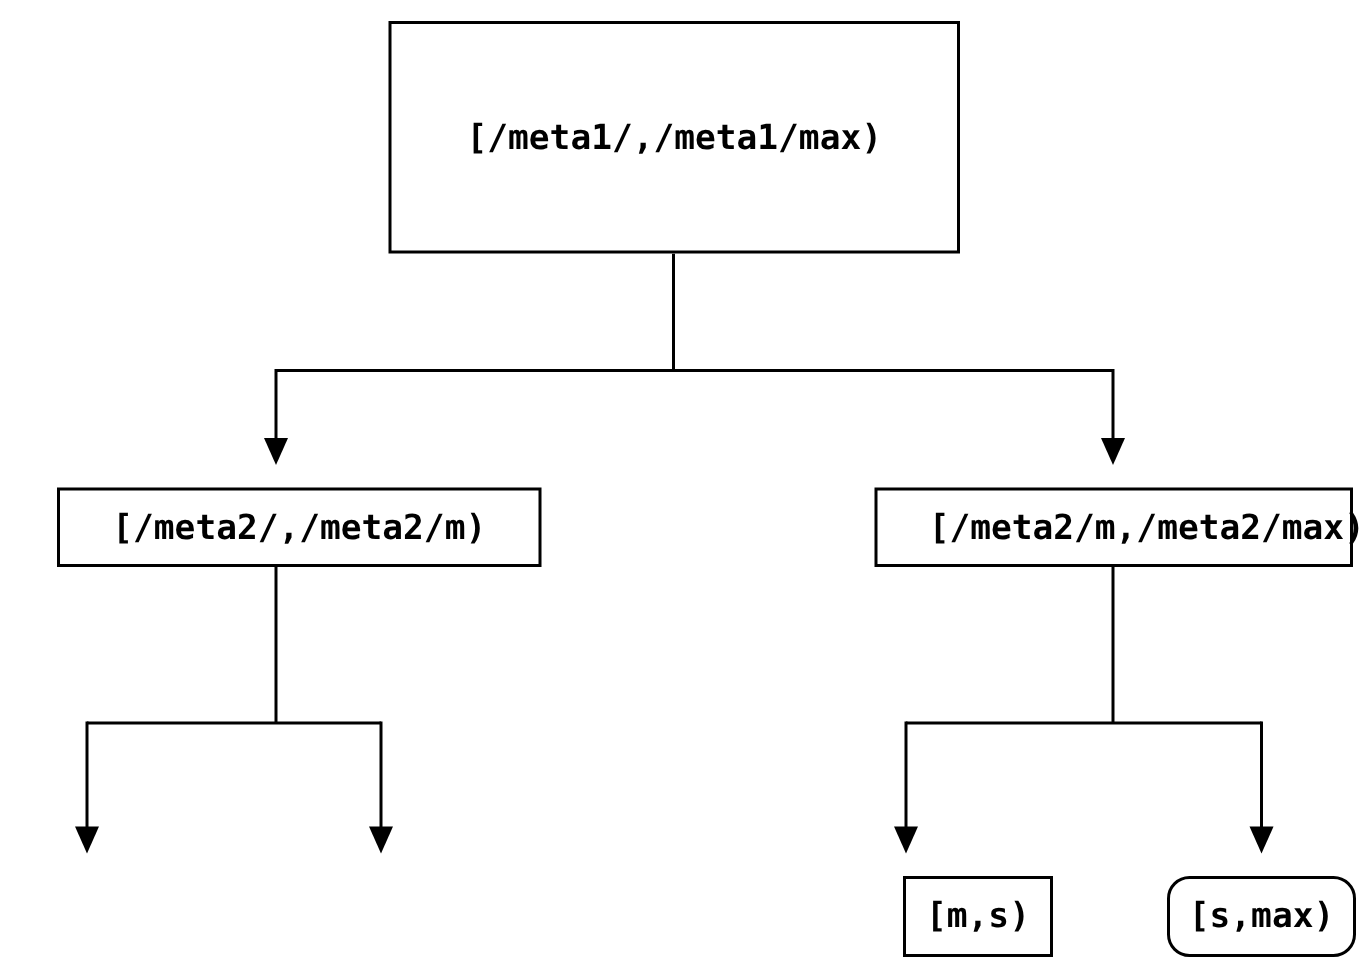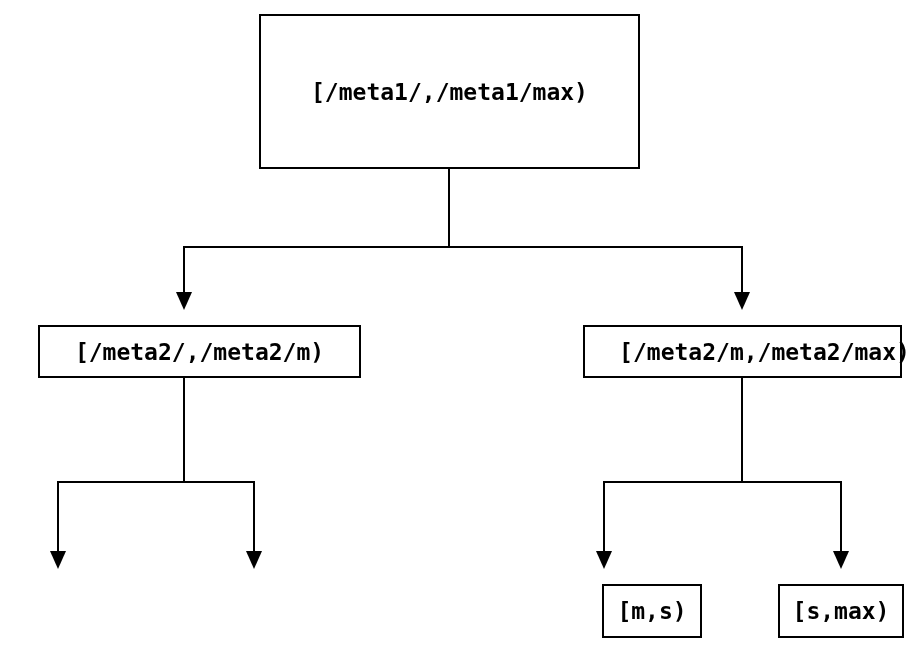--- a/index.html
+++ b/index.html
@@ -39,21 +39,21 @@
     white-space: nowrap;
     letter-spacing: 0;
   }
   
   .n-root  { left: 259px; top: 14px;  width: 381px; height: 155px; }
   .n-l2a   { left: 38px;  top: 325px; width: 323px; height: 53px; }
   .n-l2b   { left: 583px; top: 325px; width: 319px; height: 53px; padding-left: 44px; }
   .n-leaf1 { left: 8px;   top: 584px; width: 100px; height: 54px; }
   .n-leaf2 { left: 204px; top: 584px; width: 100px; height: 54px; }
   .n-leaf3 { left: 554px; top: 584px; width: 100px; height: 54px; margin-left: 48px; }
-  .n-leaf4 { left: 778px; top: 584px; width: 126px; height: 54px; }
+  .n-leaf4 { left: 778px; top: 584px; width: 126px; height: 54px; border-radius: 15px; }
 </style>
 </head>
 <body>
 
 <div class="canvas">
 
   <svg class="connectors" width="912" height="652" viewBox="0 0 912 652" xmlns="http://www.w3.org/2000/svg">
 
     <g stroke="#000000" stroke-width="2" fill="none">
       <path d="M449,169 L449,247"></path>

